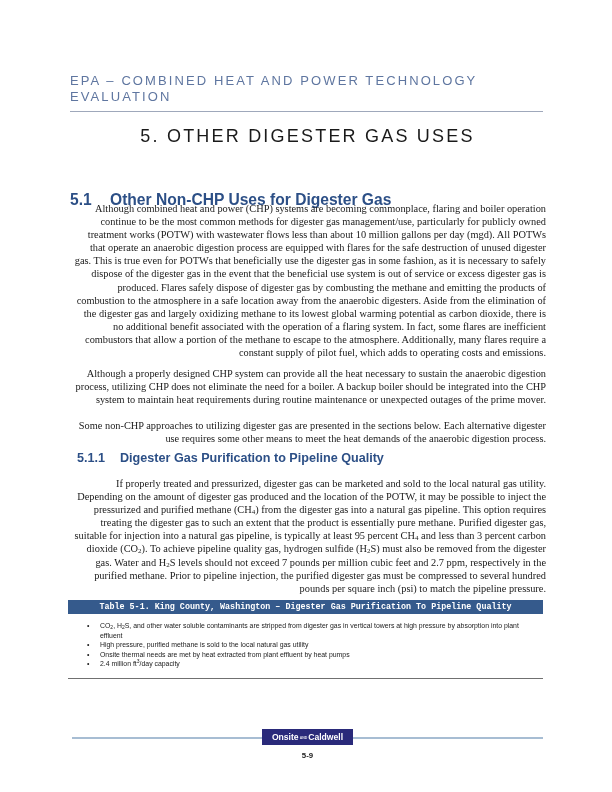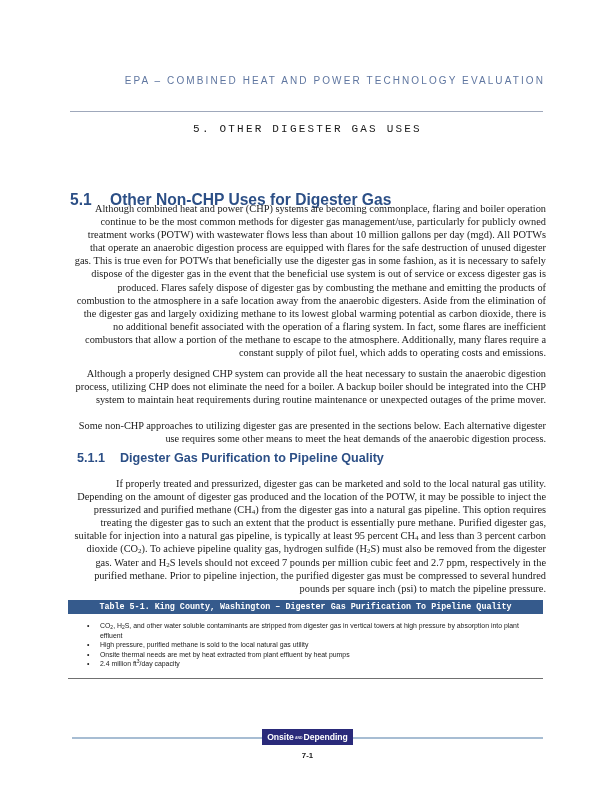--- a/index.html
+++ b/index.html
@@ -1,35 +1,35 @@
 <!DOCTYPE html>
 <html><head>
   <meta charset="utf-8">
   <style>
     html, body { margin: 0; padding: 0; background: #ffffff; }
     body { width: 612px; height: 792px; position: relative; overflow: hidden; }
     .page { position: absolute; left: 0; top: 0; width: 612px; height: 792px; }
 
     .running-header {
       position: absolute; left: 70px; width: 475px; top: 73px;
-      text-align: right;
+      text-align: left;
       font-family: "Liberation Sans", sans-serif;
-      font-size: 10px; line-height: 16px;
+      font-size: 13px; line-height: 16px;
       letter-spacing: 2.1px;
       color: #5f76a0;
     }
     .header-rule {
       position: absolute; left: 70px; width: 473px; top: 111px;
       height: 0; border-top: 1.5px solid #9fa8bb;
     }
     .chapter-title {
-      position: absolute; left: 70px; width: 475px; top: 121px;
+      position: absolute; left: 70px; width: 475px; top: 128px;
       text-align: center;
-      font-family: Liberation Mono, monospace;
-      font-size: 11px; line-height: 16px;
+      font-family: Liberation Sans, sans-serif;
+      font-size: 18px; line-height: 16px;
       letter-spacing: 2.2px;
       color: #1a1a1a;
     }
 
     .h2 {
       position: absolute; left: 70px; top: 191px;
       font-family: "Liberation Sans", sans-serif;
       font-weight: bold; font-size: 15.6px; line-height: 18px;
       color: #2c4f86;
       white-space: nowrap;
@@ -142,18 +142,18 @@
     </li>
     <li>
       <span class="bullet">•</span>
       <span>2.4 million ft</span><sup>3</sup><span>/day capacity</span>
     </li>
   </ul>
   <div class="table-bottom-rule"></div>
 
   <div class="footer-rule left"></div>
   <div class="footer-logo">
-    <span>Onsite</span><span class="and">AND</span><span>Depending</span>
+    <span>Onsite</span><span class="and">AND</span><span>Caldwell</span>
   </div>
   <div class="footer-rule right"></div>
-  <div class="page-number">7-1</div>
+  <div class="page-number">5-9</div>
 
 </div>
 
 </body></html>

